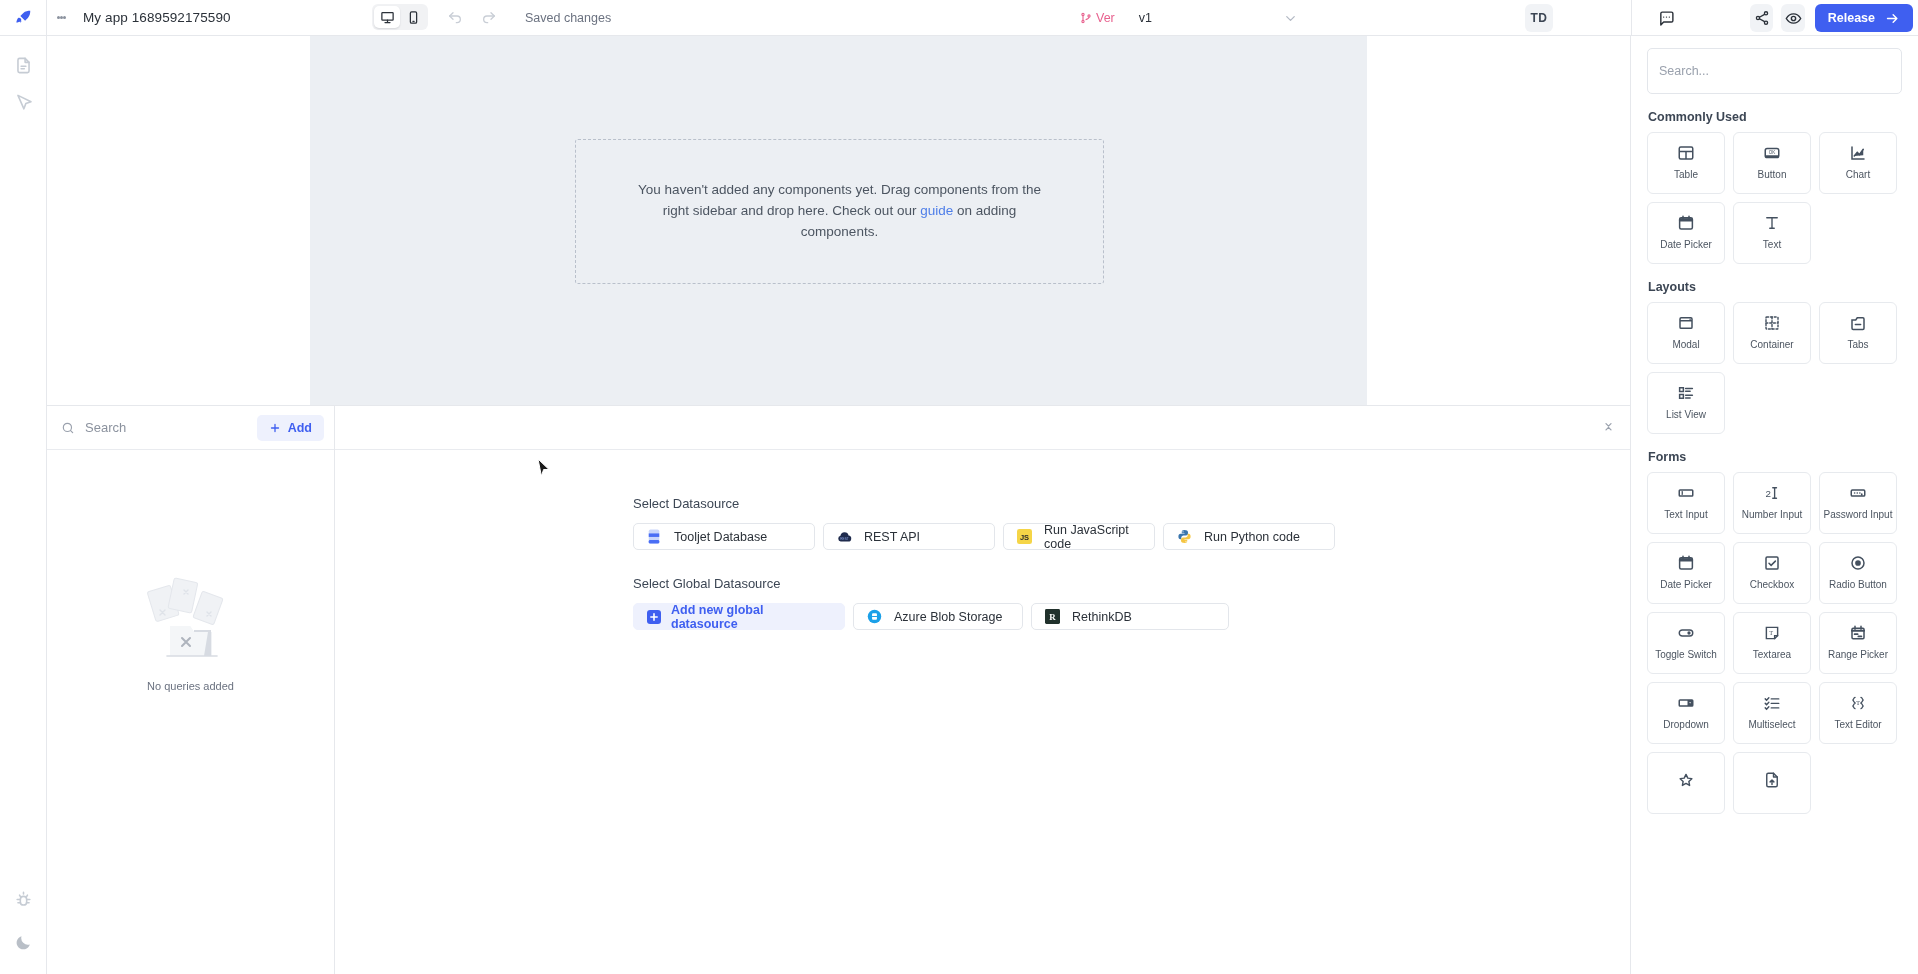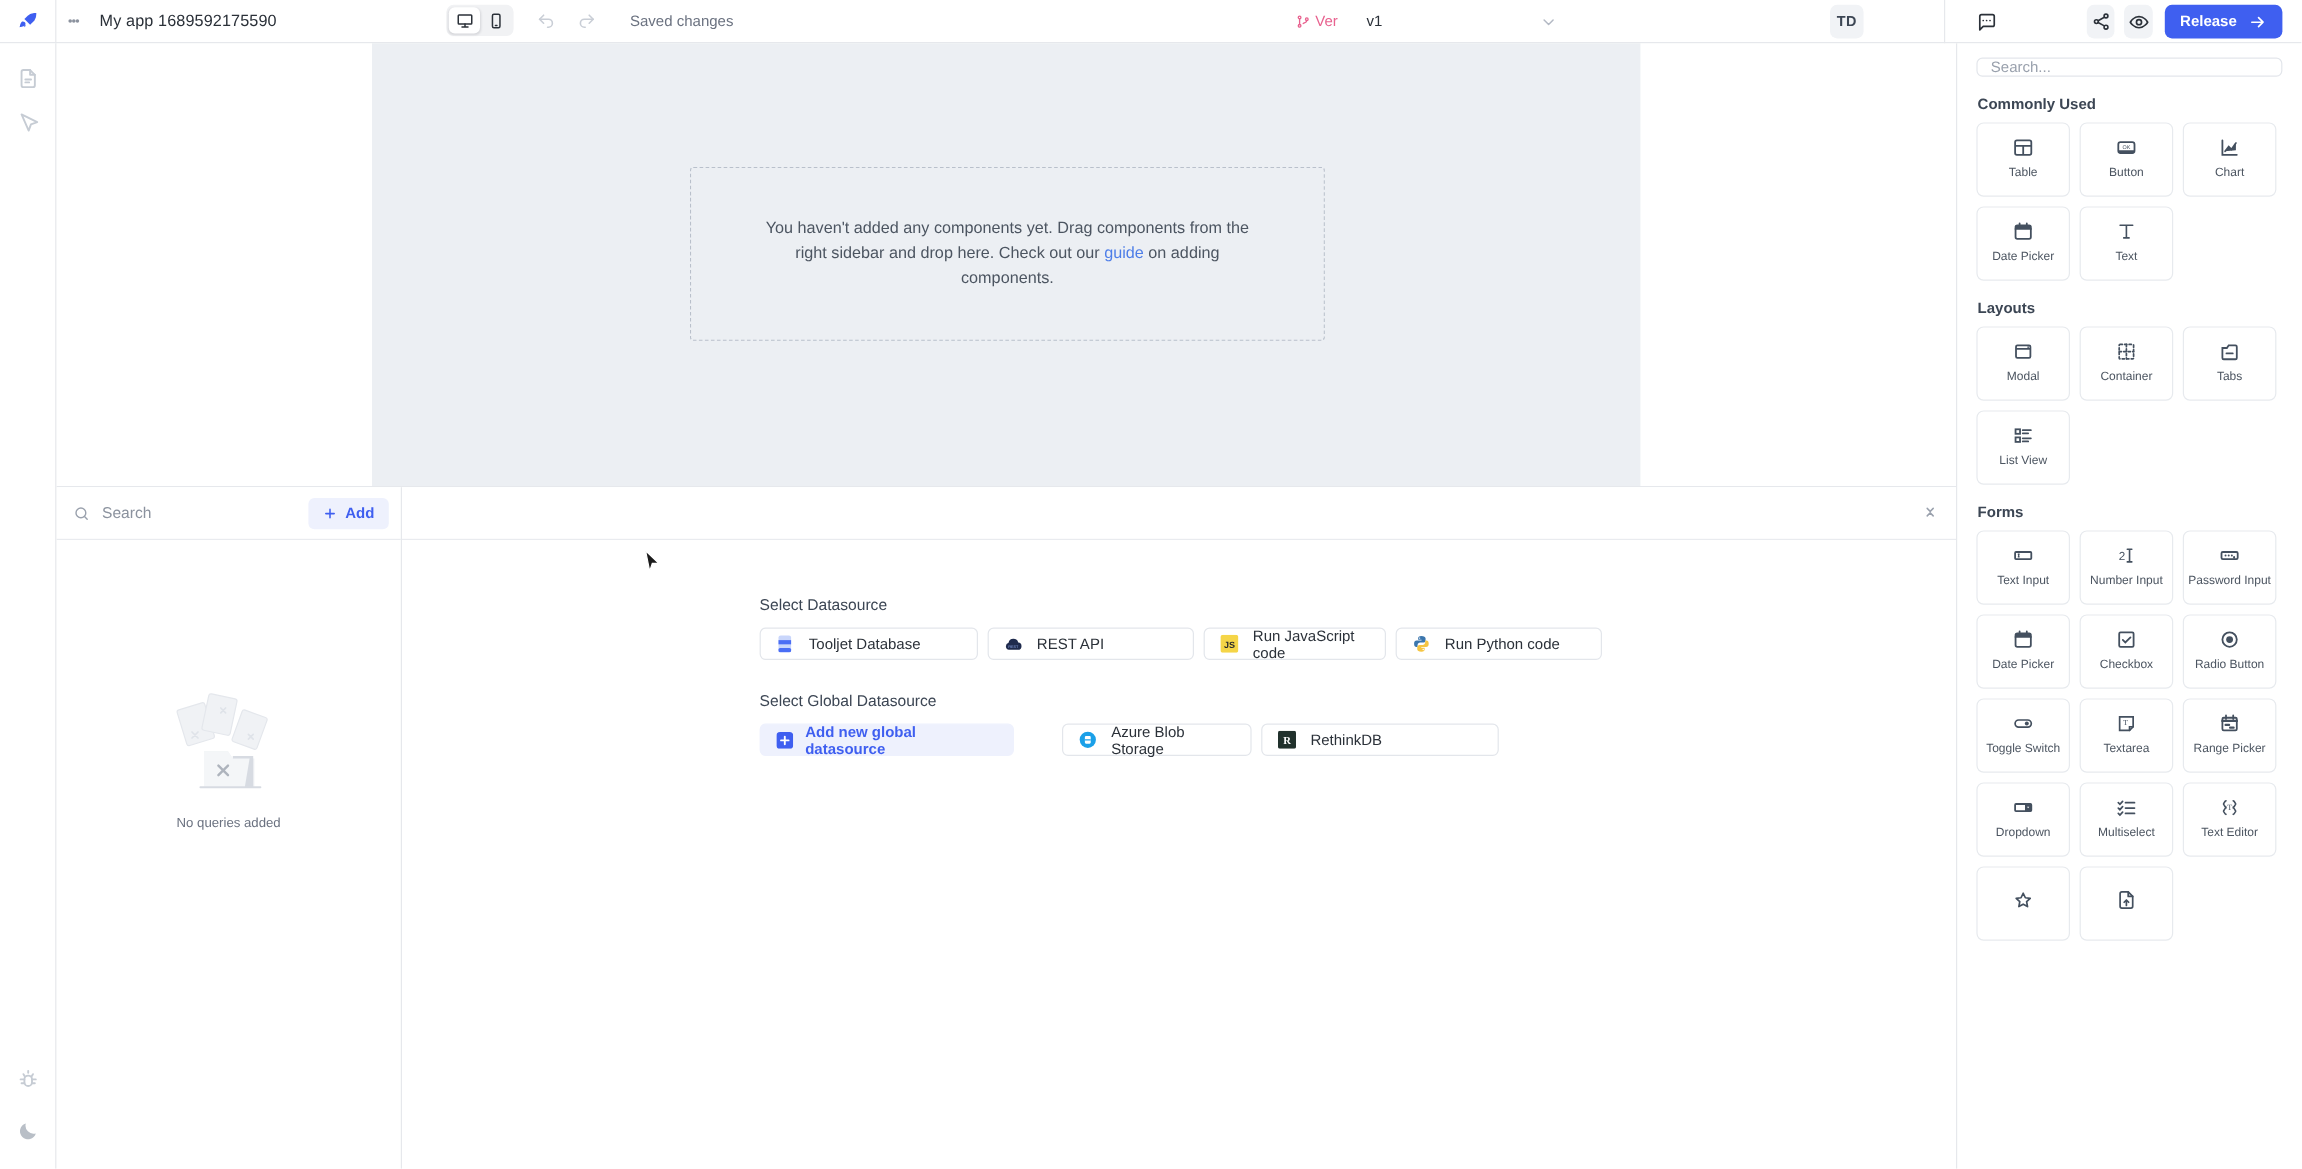--- a/index.html
+++ b/index.html
@@ -61,21 +61,21 @@
   .ver-value { font-size: 12.5px; color:#2b3139; margin-left:18px; }
   .ver-caret { margin-left:auto; color:#b3b9c4; display:flex; }
   .avatar {
     position:absolute; left: 1525px; top: 4px;
     width: 28px; height: 28px; border-radius:6px;
     background:#f1f3f6; color:#3c4654;
     display:flex; align-items:center; justify-content:center;
     font-size: 12px; font-weight: 600; letter-spacing:.4px;
   }
   .topbar-right {
-    position:absolute; right: 16px; top: 0; height: 36px; width: 282px;
+    position:absolute; right: 5px; top: 0; height: 36px; width: 282px;
     display:flex; align-items:center;
     border-left: 1px solid #e6e8ec;
     padding-left: 23px;
   }
   .icon-btn {
     width: 28px; height: 28px; border-radius: 6px;
     display:flex; align-items:center; justify-content:center;
     color:#2b3139;
   }
   .icon-btn.soft { background:#f1f3f6; }
@@ -159,34 +159,34 @@
     height: 27px; border:1px solid #e3e6eb; border-radius:5px;
     display:flex; align-items:center; gap: 12px;
     padding: 0 12px; font-size: 12.5px; color:#2b3139;
     background:#fff;
   }
   .ds-card.w1 { width: 182px; }
   .ds-card.w2 { width: 172px; }
   .ds-card.w3 { width: 152px; }
   .ds-card.w4 { width: 172px; }
   .ds-card.g1 { width: 212px; background:#eef1fd; border-color:#eef1fd; color:#3f5ff0; font-weight:600; gap: 9px; }
-  .ds-card.g2 { width: 158px; margin-left: 32px; }
+  .ds-card.g2 { width: 170px; }
   .ds-card.g3 { width: 198px; }
   .ds-ico { width:16px; height:16px; display:flex; align-items:center; justify-content:center; flex-shrink:0;}
 
   
   .right-sidebar {
     width: 288px; min-width:288px;
     background:#fff; border-left:1px solid #e6e8ec;
     padding: 12px 16px 0 16px;
     overflow:hidden;
     position:relative;
   }
   .comp-search {
-    height: 16px; border:1px solid #e3e6eb; border-radius:5px;
+    height: 46px; border:1px solid #e3e6eb; border-radius:5px;
     display:flex; align-items:center; padding: 0 11px;
     font-size: 12.5px; color:#9aa1ad; margin-bottom: 16px;
   }
   .group-title { font-size: 12.5px; font-weight:600; color:#3c4654; margin: 0 0 8px 1px; }
   .group-grid { display:flex; flex-wrap:wrap; gap: 8px; margin-bottom: 16px; }
   .comp-card {
     width: 78px; height: 62px;
     border:1px solid #e7eaee; border-radius:6px;
     display:flex; flex-direction:column; align-items:center; justify-content:center;
     gap: 7px; background:#fff;

